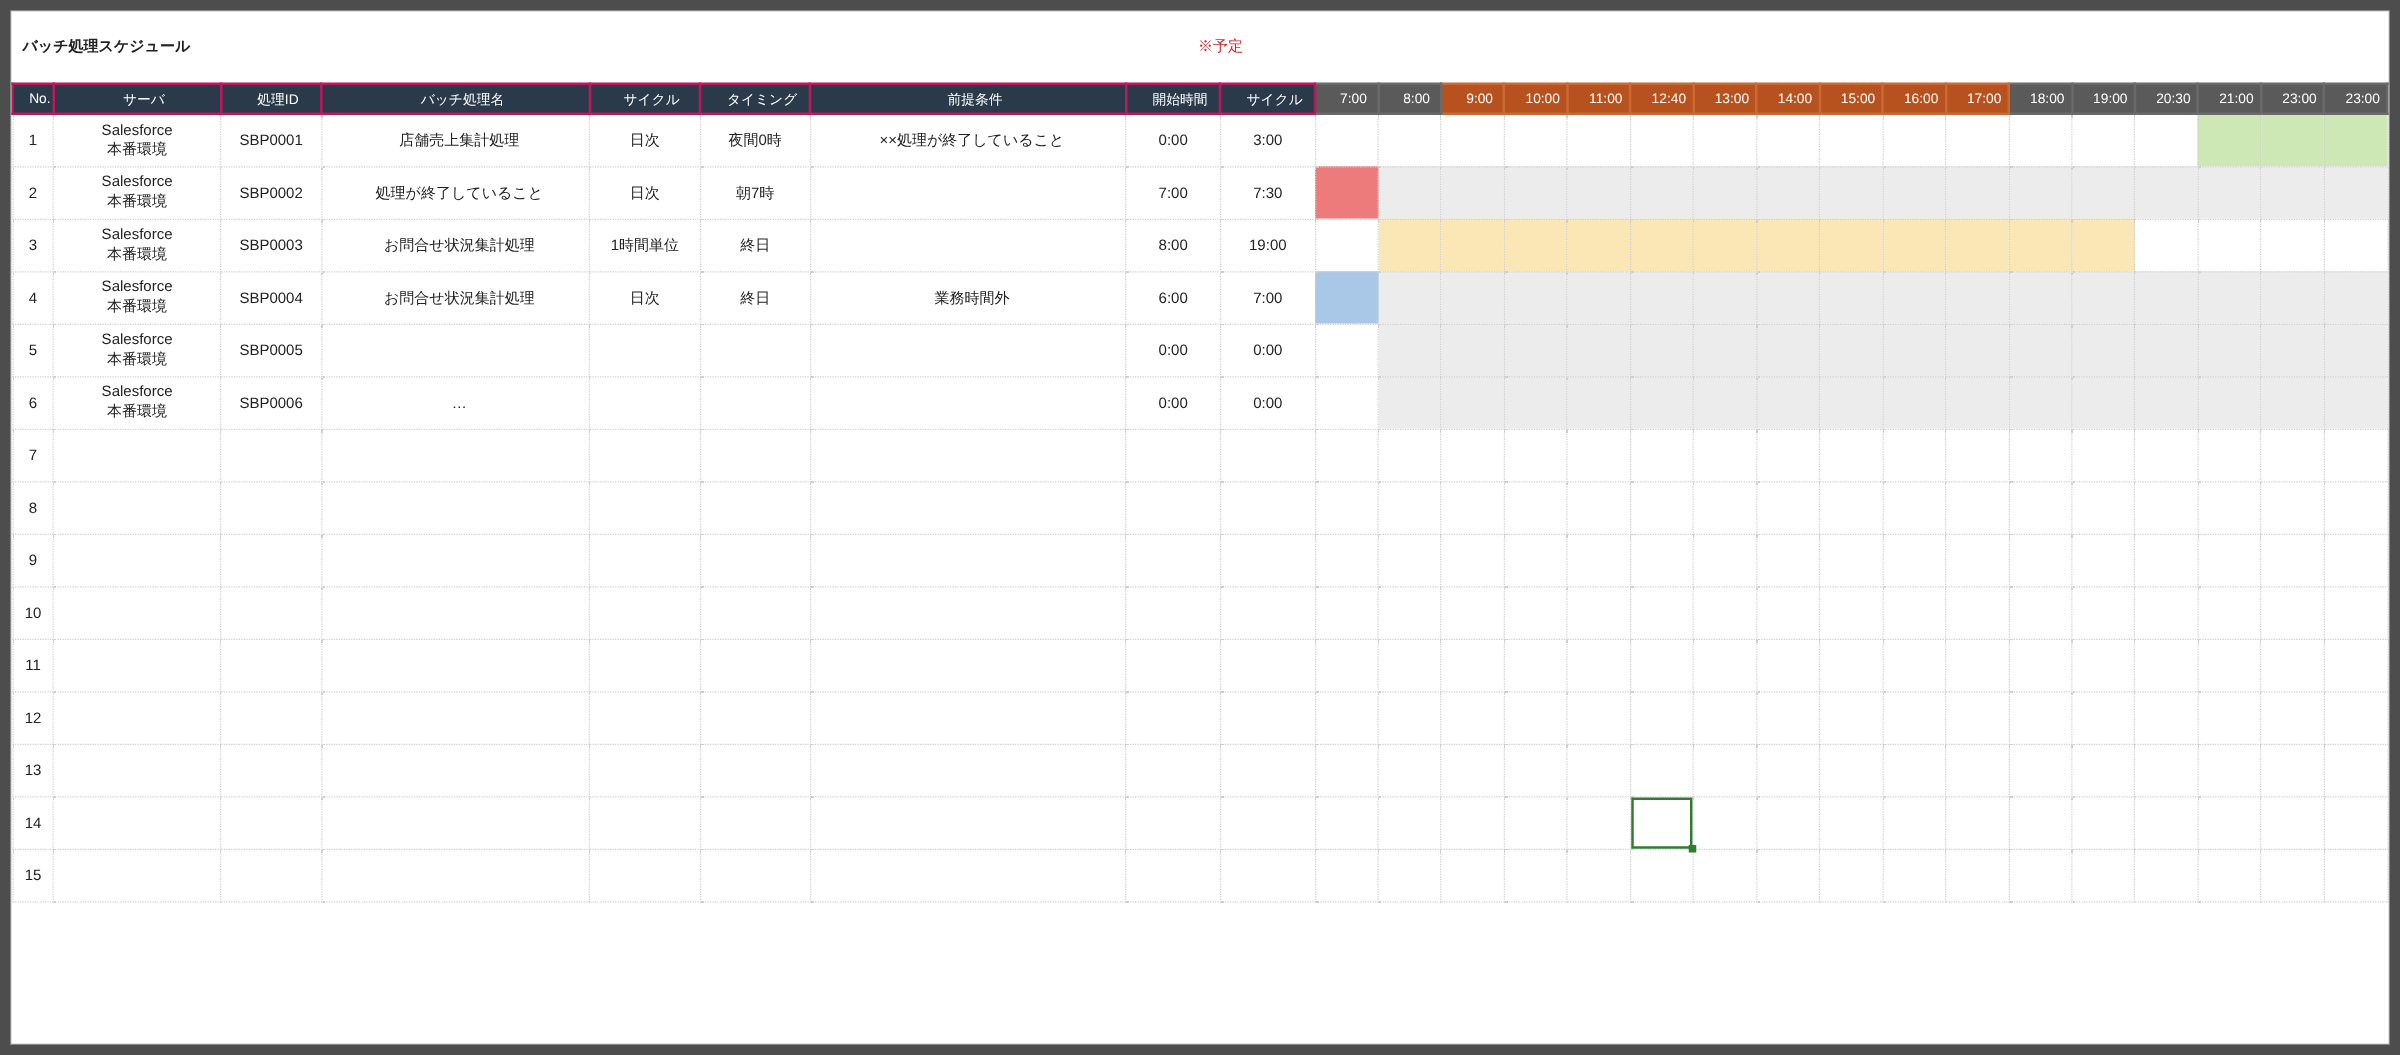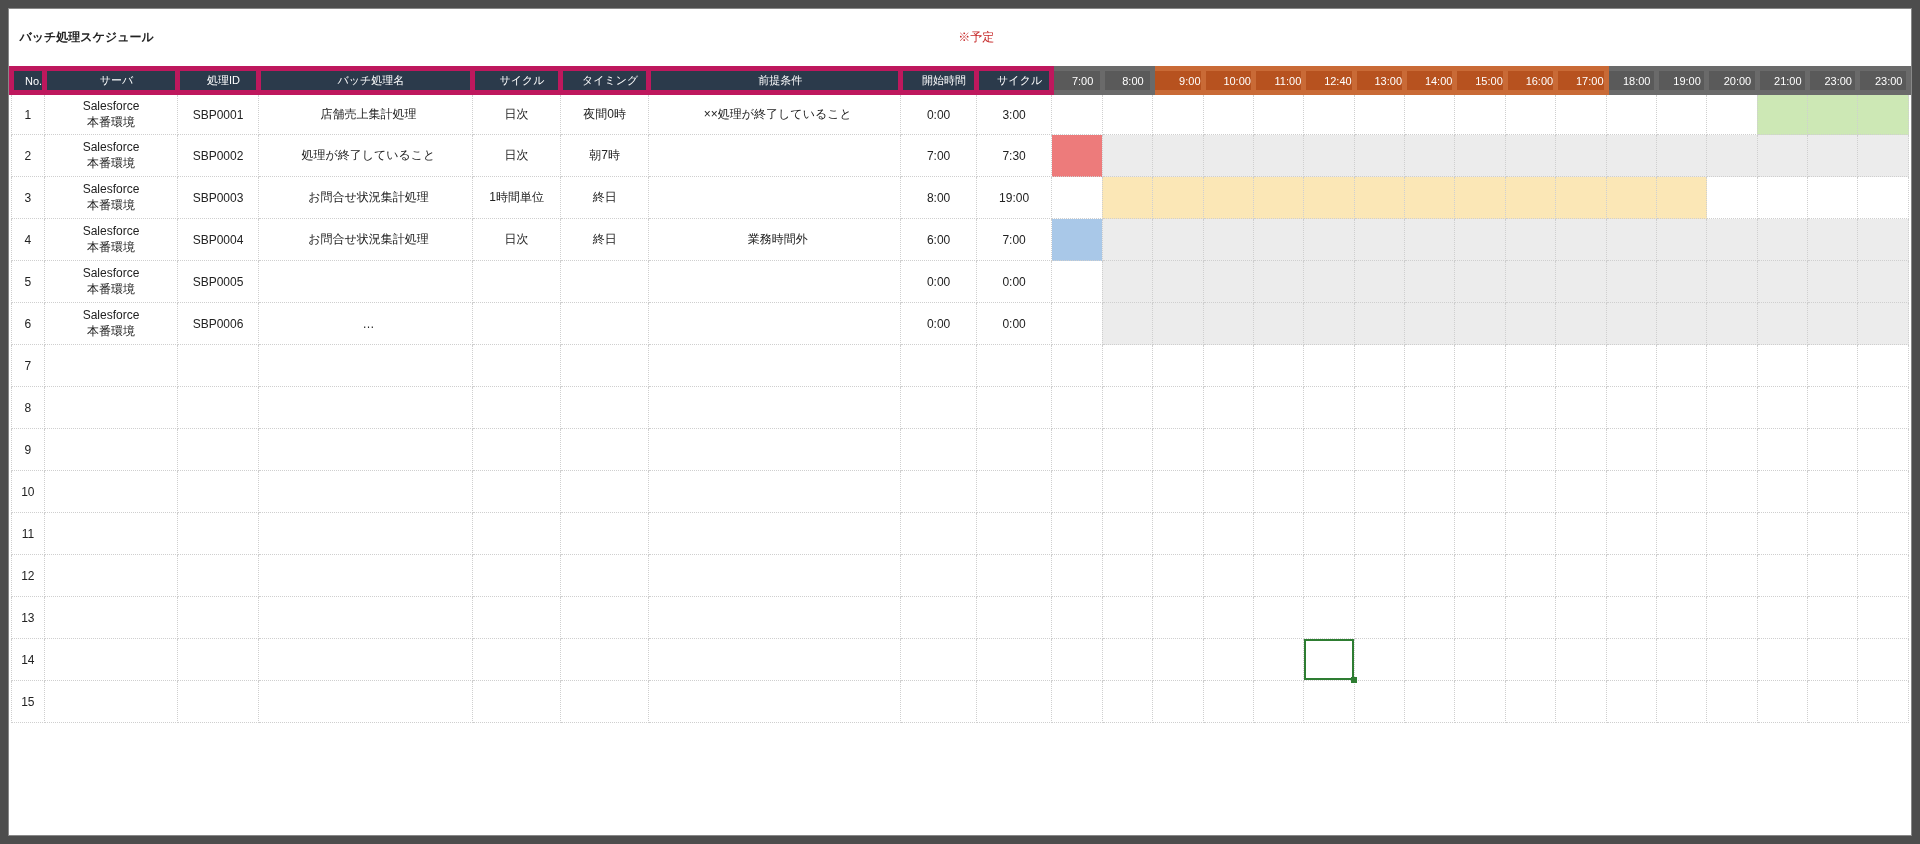--- a/index.html
+++ b/index.html
@@ -72,28 +72,28 @@
     padding:4px 6px !important;
     border:none !important;
     height:34px !important;
   }
   .title-row td{border:none !important;height:34px !important;}
 
   
   tr.hdr td{
     background:var(--hdr1);
     color:var(--hdr1-txt);
-    border:5px solid #be185d;
+    border:2px solid #be185d;
     height:24px !important;
     font-size:11px;
     padding-left:11px;
   }
   tr.hdr td.hour{height:24px !important;font-size:11px;}
   tr.hdr td.hour.dk{background:var(--hour-dark);color:var(--hour-dark-txt);border-color:#6a6a6a;}
-  tr.hdr td.hour.or{background:var(--hour-orange);color:var(--hour-orange-txt);border-color:#c96a36;text-align:right;}
+  tr.hdr td.hour.or{background:var(--hour-orange);color:var(--hour-orange-txt);border-color:#c96a36;}
 
   
   col.c-no{width:26px;}
   col.c-srv{width:106px;}
   col.c-id{width:64px;}
   col.c-name{width:170px;}
   col.c-cycle{width:70px;}
   col.c-timing{width:70px;}
   col.c-cond{width:200px;}
   col.c-start{width:60px;}
@@ -189,21 +189,21 @@
           <td class="hour or">10:00</td>
           <td class="hour or">11:00</td>
           <td class="hour or">12:40</td>
           <td class="hour or">13:00</td>
           <td class="hour or">14:00</td>
           <td class="hour or">15:00</td>
           <td class="hour or">16:00</td>
           <td class="hour or">17:00</td>
           <td class="hour dk">18:00</td>
           <td class="hour dk">19:00</td>
-          <td class="hour dk">20:00</td>
+          <td class="hour dk">20:30</td>
           <td class="hour dk">21:00</td>
           <td class="hour dk">23:00</td>
           <td class="hour dk">23:00</td>
         </tr>
         <tr class="data">
           <td>1</td>
           <td class="srv"><span>Salesforce</span><br><span>本番環境</span></td>
           <td>SBP0001</td>
           <td class="left">店舗売上集計処理</td>
           <td>日次</td>

